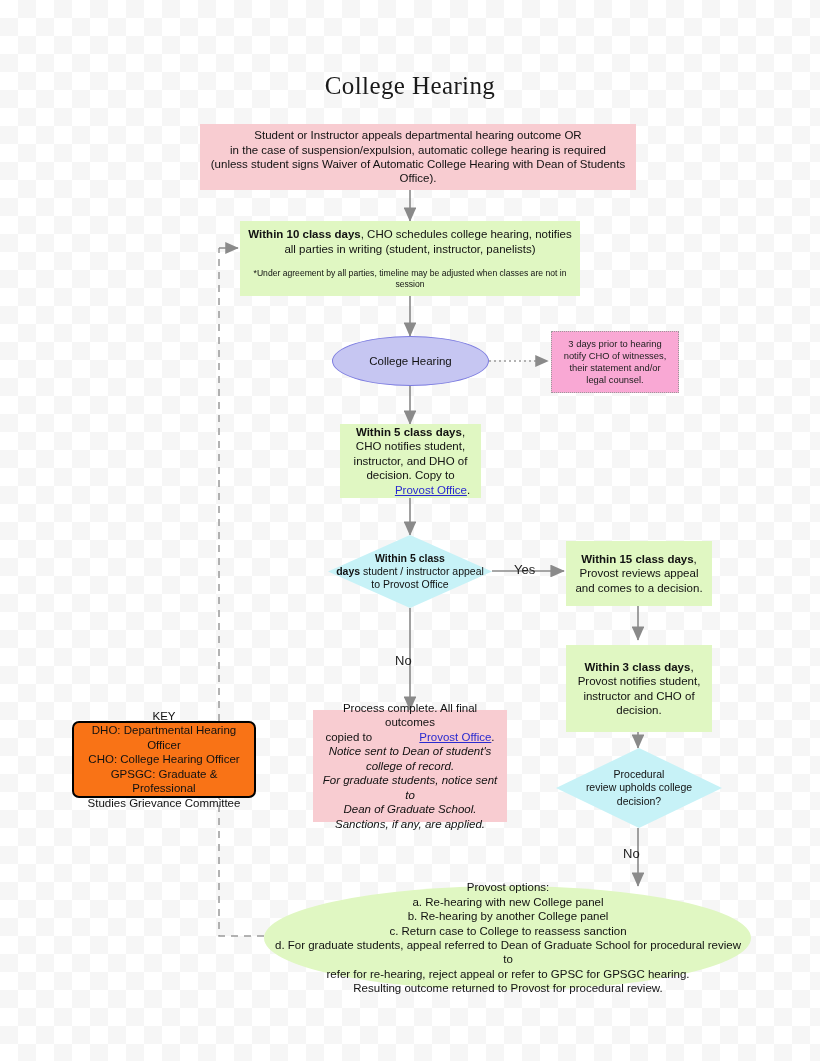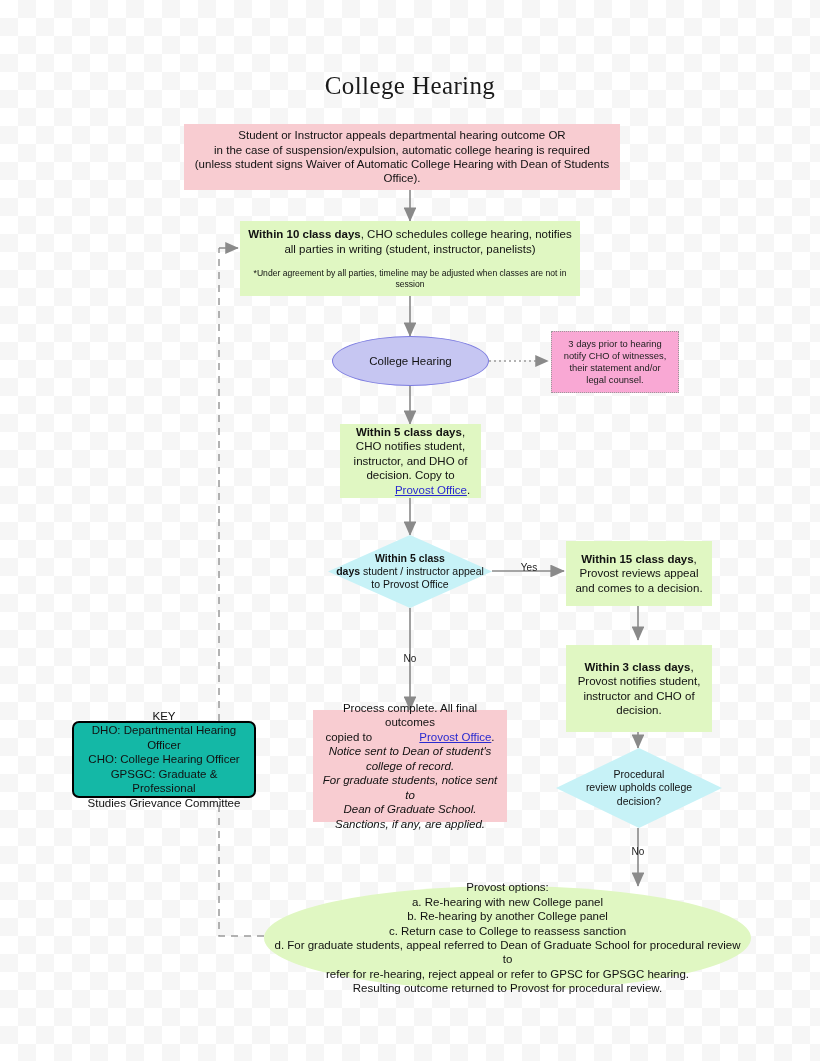--- a/index.html
+++ b/index.html
@@ -34,44 +34,44 @@
   }
 
   .boxtext{
     display:flex;align-items:center;justify-content:center;
     text-align:center;
     line-height:1.26;
     color:#111;
     padding:5px 8px;
   }
   .pink{background:#f8ccd1;}
-  .green{background:#e0f7c2;}
+  .green{background:#e0f7c2;justify-content:flex-end;}
   .lav{background:#c6c6f2;border:1px solid #7d7de0;}
 
   .ellipse{border-radius:50%;}
 
   .note{
     background:#f9a8d4;
     border:1px dotted #9a9a9a;
     color:#222;
   }
   .keybox{
-    background:#14b8a6;
+    background:#f97316;
     border:2px solid #000;
     border-radius:7px;
     color:#111;
   }
   b{font-weight:bold;}
   .ital{font-style:italic;}
   .lnk{color:#2a2ad0;text-decoration:underline;padding-left:44px;}
   .edgelabel{
     position:absolute;
-    font-size:10px;color:#222;
+    font-size:13px;color:#222;
     background:transparent;
-    text-align:center;
+    text-align:left;
   }
   .fs12{font-size:11.5px;}
   .fs11{font-size:10.5px;}
   .fs10{font-size:9.4px;}
   .fs9{font-size:8.6px;}
 </style>
 </head>
 <body>
 
 <div id="checker"></div>
@@ -112,21 +112,21 @@
   </g>
   <g stroke="#8a8a8a" stroke-width="1.5" fill="none">
     <path d="M219,248 L238,248" marker-end="url(#ah)"></path>
   </g>
 </svg>
 
 <div id="stage">
 
   <div class="title">College Hearing</div>
 
-  <div class="node pink boxtext fs12" style="left:184px;top:124px;width:436px;height:66px;">
+  <div class="node pink boxtext fs12" style="left:200px;top:124px;width:436px;height:66px;">
     <div>
       <span>Student or Instructor appeals departmental hearing outcome OR</span><br>
       <span>in the case of suspension/expulsion, automatic college hearing is required</span><br>
       <span>(unless student signs Waiver of Automatic College Hearing with Dean of Students</span><br>
       <span>Office).</span>
     </div>
   </div>
 
   <div class="node green boxtext fs12" style="left:240px;top:221px;width:340px;height:75px;">
     <div>

